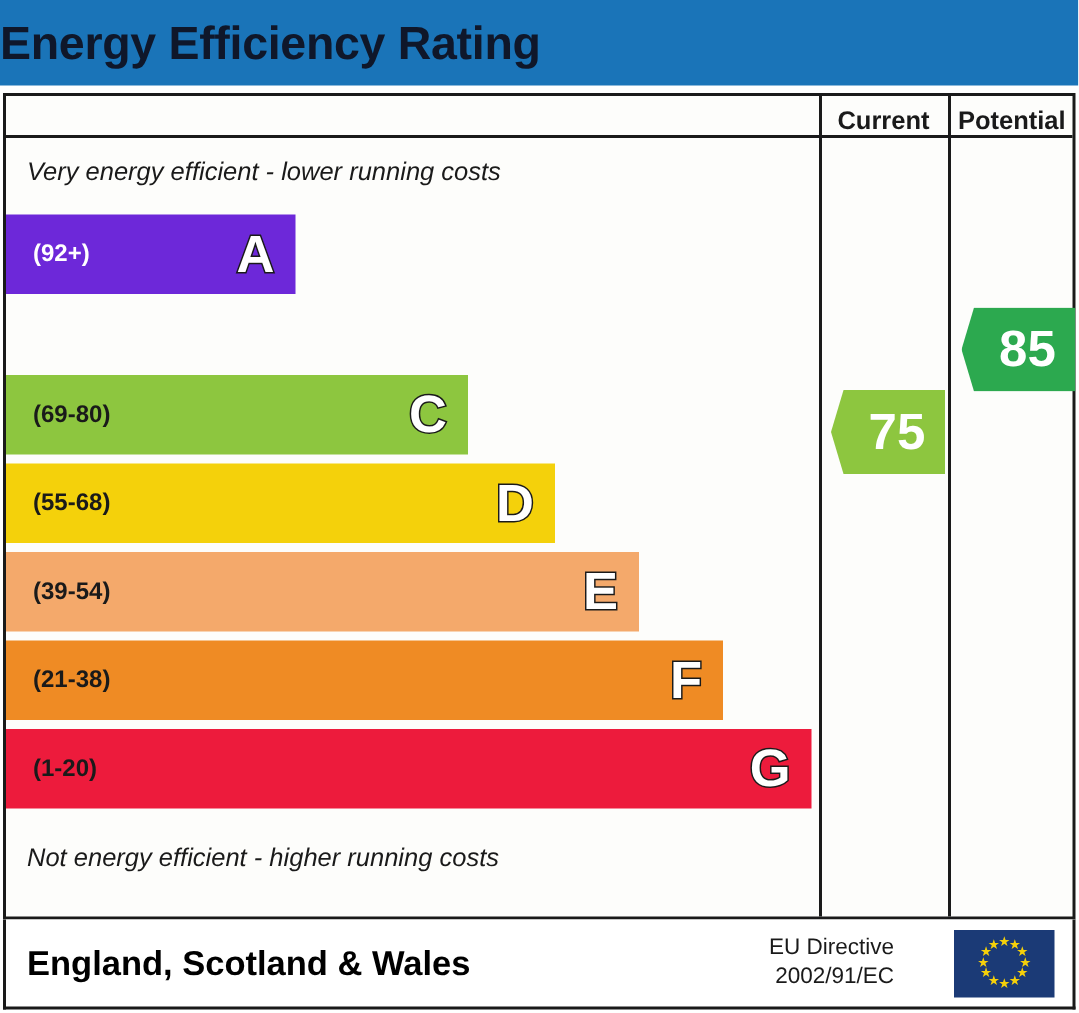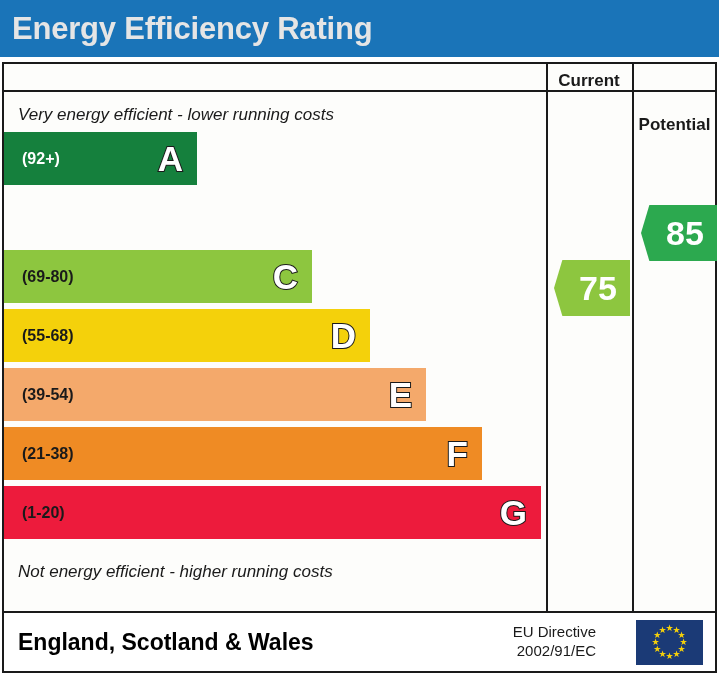--- a/index.html
+++ b/index.html
@@ -23,25 +23,24 @@
   .title-bar {
     position: absolute;
     left: 0; top: 0;
     width: 719px;
     height: 57px;
     background: #1a74b8;
     display: flex;
     align-items: center;
   }
   .title-text {
-    color: #e5e5e5;
+    color: #0f172a;
     font-size: 31px;
     font-weight: bold;
     letter-spacing: -0.2px;
-    padding-left: 12px;
   }
 
   
   .table-frame {
     position: absolute;
     left: 2px; top: 62px;
     width: 715px;
     height: 551px;
     border: 2px solid #1a1a1a;
     background: #fdfdfb;
@@ -71,21 +70,21 @@
     top: 0;
     height: 34px;
     display: flex;
     align-items: center;
     justify-content: center;
     font-size: 17px;
     font-weight: bold;
     color: #1a1a1a;
   }
   .head-cell.current   { left: 542px; width: 86px; }
-  .head-cell.potential { left: 628px; width: 85px; margin-top: 44px; }
+  .head-cell.potential { left: 628px; width: 85px; }
 
   
   .caption {
     position: absolute;
     left: 0;
     width: 540px;
     height: 34px;
     display: flex;
     align-items: center;
     font-size: 17px;
@@ -207,21 +206,21 @@
       <div class="head-cell potential">Potential</div>
     </div>
 
     <div class="vline current"></div>
     <div class="vline potential"></div>
 
     <div class="caption top">Very energy efficient - lower running costs</div>
     <div class="caption bottom">Not energy efficient - higher running costs</div>
 
     <div class="bands" id="bands-container">
-        <div class="band" style="top: 0px; width: 193px; background: #15803d;">
+        <div class="band" style="top: 11px; width: 193px; background: #6d28d9;">
           <div class="band-range" style="color: rgb(255, 255, 255);">(92+)</div>
           <div class="band-letter">A</div>
         </div>
         <div class="band" style="top: 118px; width: 308px; background: rgb(141, 198, 63);">
           <div class="band-range" style="color: rgb(26, 26, 26);">(69-80)</div>
           <div class="band-letter">C</div>
         </div>
         <div class="band" style="top: 177px; width: 366px; background: rgb(244, 209, 11);">
           <div class="band-range" style="color: rgb(26, 26, 26);">(55-68)</div>
           <div class="band-letter">D</div>

